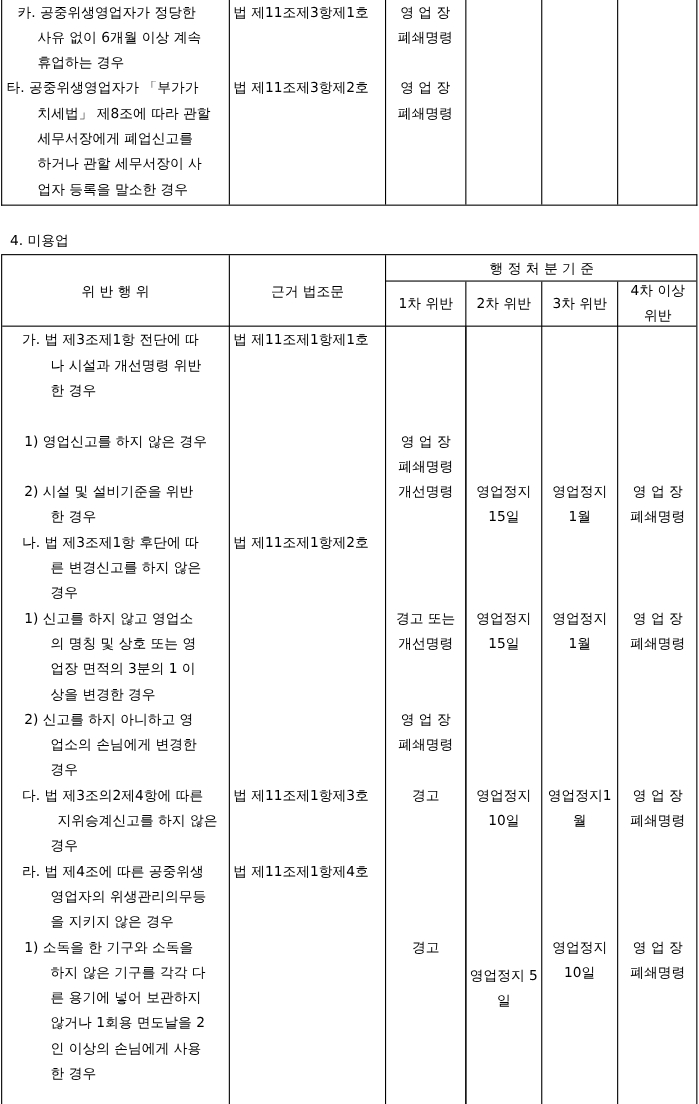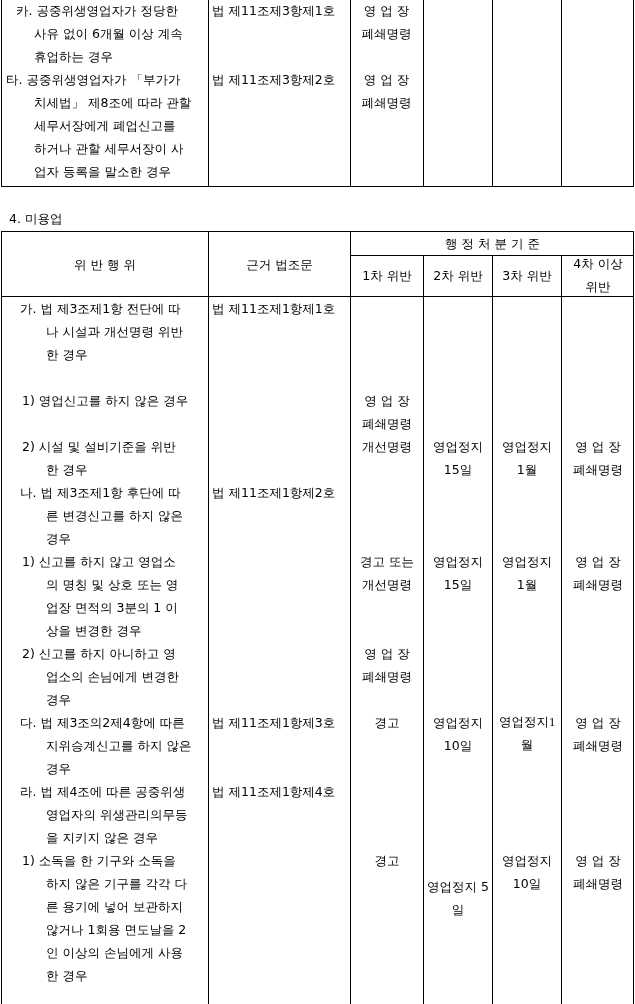--- a/index.html
+++ b/index.html
@@ -144,32 +144,32 @@
     <span class="line" style="padding-left:24px;">업소의 손님에게 변경한</span>
     <span class="line" style="padding-left:24px;">경우</span>
   </div>
   <div class="t c" style="left:349px; top:410px; width:72px;">
     <span class="line">영 업 장</span>
     <span class="line">폐쇄명령</span>
   </div>
 
   <div class="t" style="left:4px; top:479px; width:198px;">
     <span class="line" style="padding-left:14px;">다. 법 제3조의2제4항에 따른</span>
-    <span class="line" style="padding-left:40px;">지위승계신고를 하지 않은</span>
+    <span class="line" style="padding-left:40px;text-align:center;">지위승계신고를 하지 않은</span>
     <span class="line" style="padding-left:40px;">경우</span>
   </div>
   <div class="t" style="left:210px; top:479px;">법 제11조제1항제3호</div>
   <div class="t c" style="left:349px; top:479px; width:72px;">
     <span class="line">경고</span>
   </div>
   <div class="t c" style="left:422px; top:479px; width:68px;">
     <span class="line">영업정지</span>
     <span class="line">10일</span>
   </div>
-  <div class="t c" style="left:491px; top:479px; width:68px;font-family:Liberation Serif, serif;">
+  <div class="t c" style="left:491px; top:479px; width:68px;">
     <span class="line">영업정지1</span>
     <span class="line">월</span>
   </div>
   <div class="t c" style="left:560px; top:479px; width:72px;">
     <span class="line">영 업 장</span>
     <span class="line">폐쇄명령</span>
   </div>
 
   <div class="t" style="left:4px; top:548px; width:198px;">
     <span class="line" style="padding-left:14px;">라. 법 제4조에 따른 공중위생</span>

